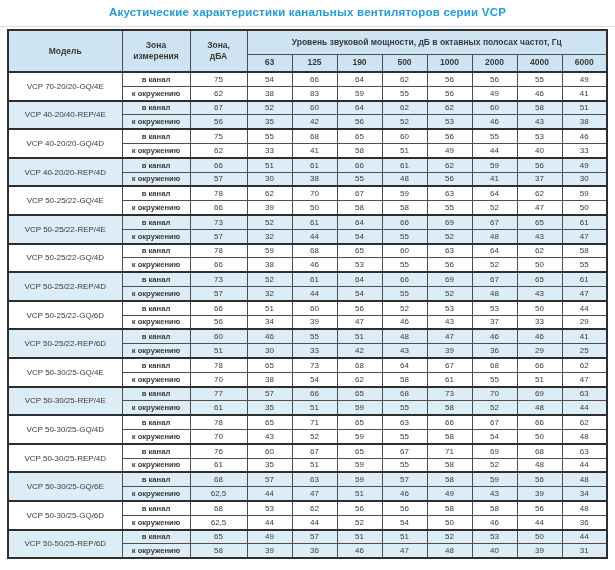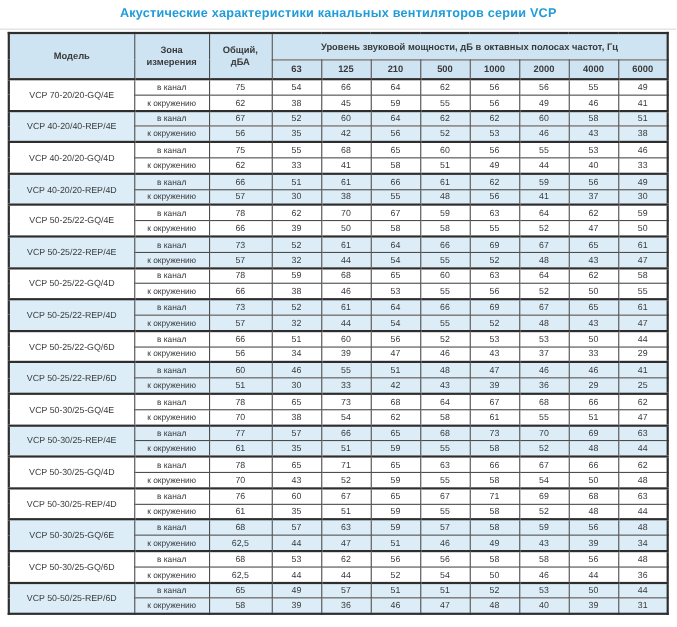--- a/index.html
+++ b/index.html
@@ -55,21 +55,21 @@
     white-space: pre-line;
     line-height: 1.25;
   }
   tr.hdr-main { height: 24px; }
   tr.hdr-freq { height: 18px; }
   tbody tr { height: 14.3px; }
   tbody td { font-size: 8px; background: #ffffff; }
   tbody td.model-cell { font-size: 8px; }
   tbody tr.shaded td { background: #dcedf8; }
   tbody tr.group-start td { border-top: 2px solid #2e2e2e; }
-  td.zone-cell { font-size: 7.6px; }
+  td.zone-cell { font-size: 7.6px; font-weight: bold; }
 </style>
 </head>
 <body>
 
 <div class="page-title">Акустические характеристики канальных вентиляторов  серии VCP</div>
 <div class="top-rule"></div>
 
 <table class="acoustic">
   <colgroup>
     <col style="width:114px">
@@ -82,28 +82,28 @@
     <col style="width:45px">
       <col style="width:45px">
       <col style="width:45px">
       <col style="width:45px">
   </colgroup>
   <thead>
     <tr class="hdr-main">
       <th rowspan="2">Модель</th>
       <th rowspan="2">Зона
 измерения</th>
-      <th rowspan="2">Общий,
+      <th rowspan="2">Зона,
 дБА</th>
       <th colspan="8">Уровень звуковой мощности, дБ в октавных полосах частот, Гц</th>
     </tr>
     <tr class="hdr-freq">
       <th>63</th>
       <th>125</th>
-      <th>210</th>
+      <th>190</th>
       <th>500</th>
       <th>1000</th>
       <th>2000</th>
       <th>4000</th>
       <th>6000</th>
     </tr>
   </thead>
   <tbody>
       <tr class="group-start">
         <td class="model-cell" rowspan="2">VCP 70-20/20-GQ/4E</td>
@@ -115,21 +115,21 @@
         <td>62</td>
         <td>56</td>
         <td>56</td>
         <td>55</td>
         <td>49</td>
       </tr>
       <tr>
         <td class="zone-cell">к окружению</td>
         <td>62</td>
         <td>38</td>
-        <td>45</td>
+        <td>83</td>
         <td>59</td>
         <td>55</td>
         <td>56</td>
         <td>49</td>
         <td>46</td>
         <td>41</td>
       </tr>
       <tr class="group-start shaded">
         <td class="model-cell" rowspan="2">VCP 40-20/40-REP/4E</td>
         <td class="zone-cell">в канал</td>

